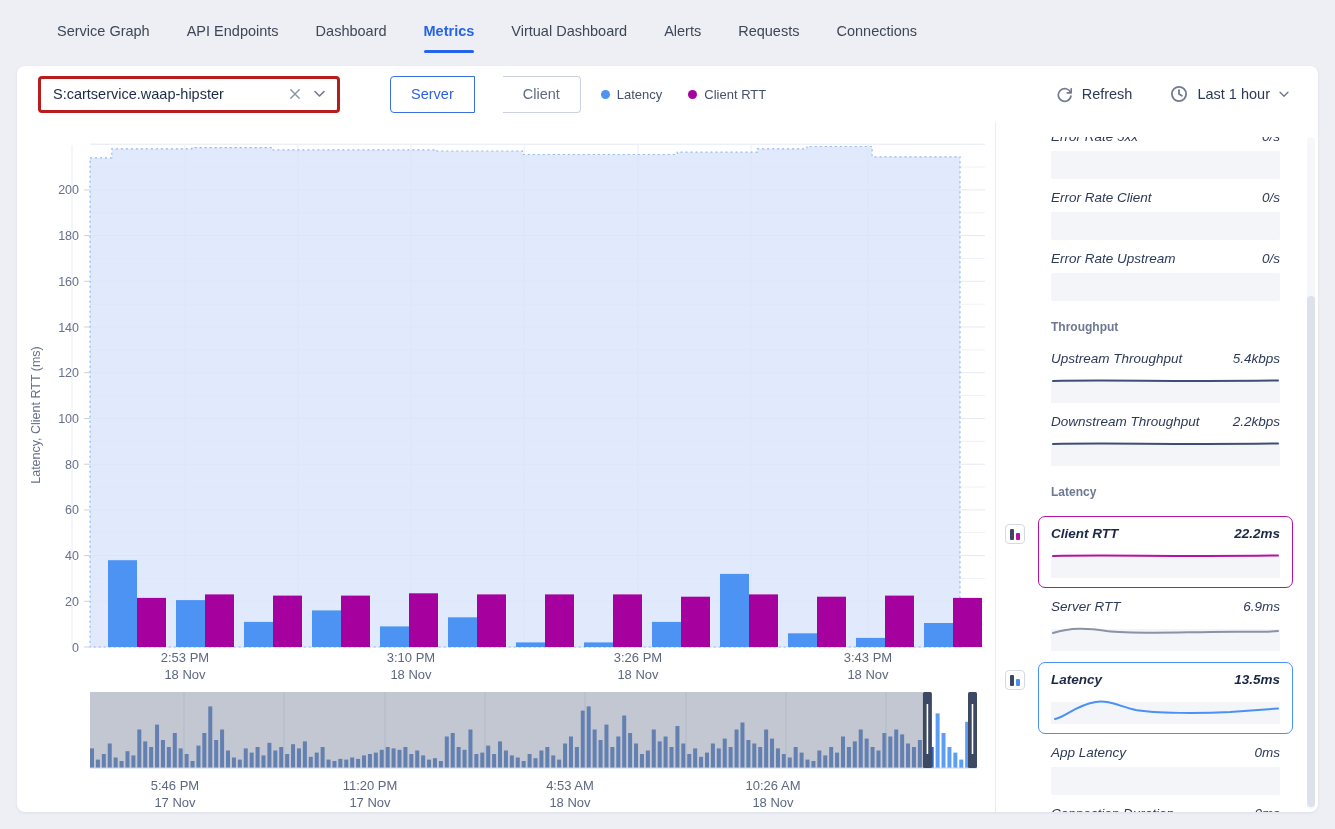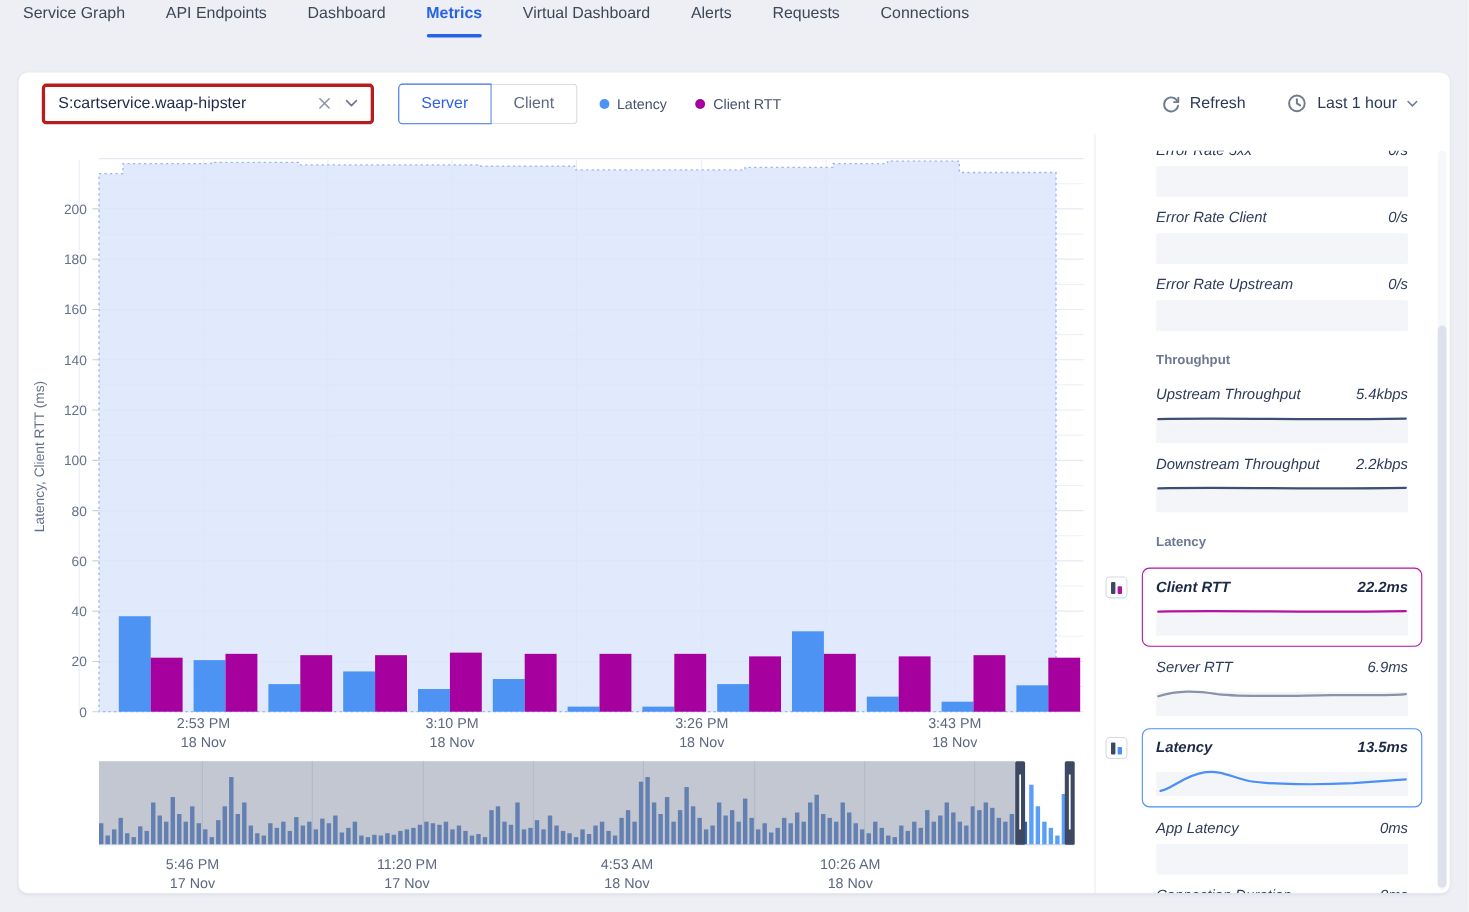--- a/index.html
+++ b/index.html
@@ -6,22 +6,23 @@
   html,body { width:1335px; height:829px; }
   body {
     background:#edeff4;
     font-family:"Liberation Sans", sans-serif;
     color:#2c3a58;
     position:relative;
     overflow:hidden;
   }
   
   .nav {
-    height:61px; display:flex; align-items:flex-start; gap:37px;
+    height:61px; display:flex; align-items:center; gap:37px;
     padding:0 24px 0 21px;
+    margin-left:36px;
   }
   .tab {
     background:none; border:none; cursor:pointer;
     font-family:inherit; font-size:14.5px; color:#3d4757;
     position:relative; padding:4px 0;
   }
   .tab.active { color:#2563e8; font-weight:700; }
   .tab.active::after {
     content:""; position:absolute; left:0; right:0; bottom:-10px;
     height:3px; background:#2563e8; border-radius:2px;
@@ -42,21 +43,21 @@
     width:302px; height:37px; border:3px solid #b91c1c; border-radius:4px;
     display:flex; align-items:center; justify-content:space-between;
     padding:14px 12px; cursor:pointer; background:#fff;
   }
   .selector .sel-text { font-size:14.5px; color:#1d2a48; }
   .sel-icons { display:flex; align-items:center; gap:13px; }
   .segmented { display:flex; margin-left:22px; }
   .seg-btn {
     background:#fff; font-family:inherit; font-size:14.5px; cursor:pointer;
     padding:0 20px; height:37px;
-    border:1px solid #ccd2de; color:#5f6b80;
+    border:1px solid #ccd2de; color:#5f6b80;margin-left:28px;
   }
   .seg-btn:first-child { border-radius:4px 0 0 4px; }
   .seg-btn:last-child { border-radius:0 4px 4px 0; border-left:none; }
   .seg-btn.active { border:1px solid #3b6fe0; color:#3161e3; }
   .legend { display:flex; align-items:center; gap:26px; margin-left:20px; }
   .legend-item { display:flex; align-items:center; gap:7px; font-size:13px; color:#46516b; cursor:pointer; }
   .dot { width:9px; height:9px; border-radius:50%; display:inline-block; }
   .toolbar-right { margin-left:auto; display:flex; align-items:center; gap:38px; }
   .ghost {
     background:none; border:none; cursor:pointer; font-family:inherit;

